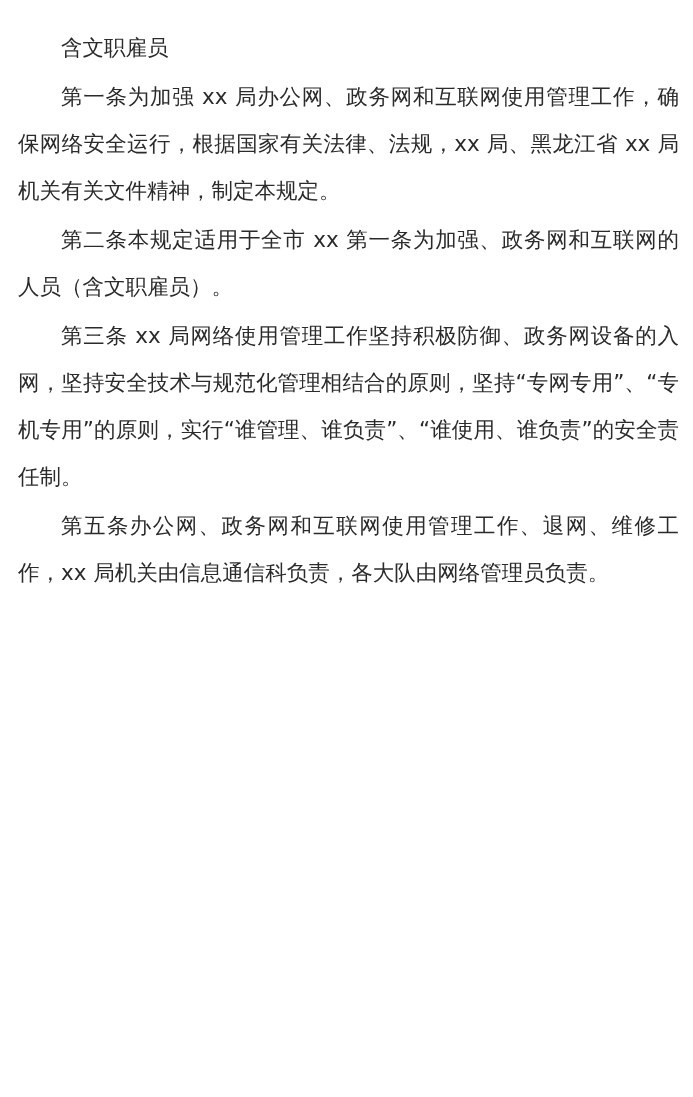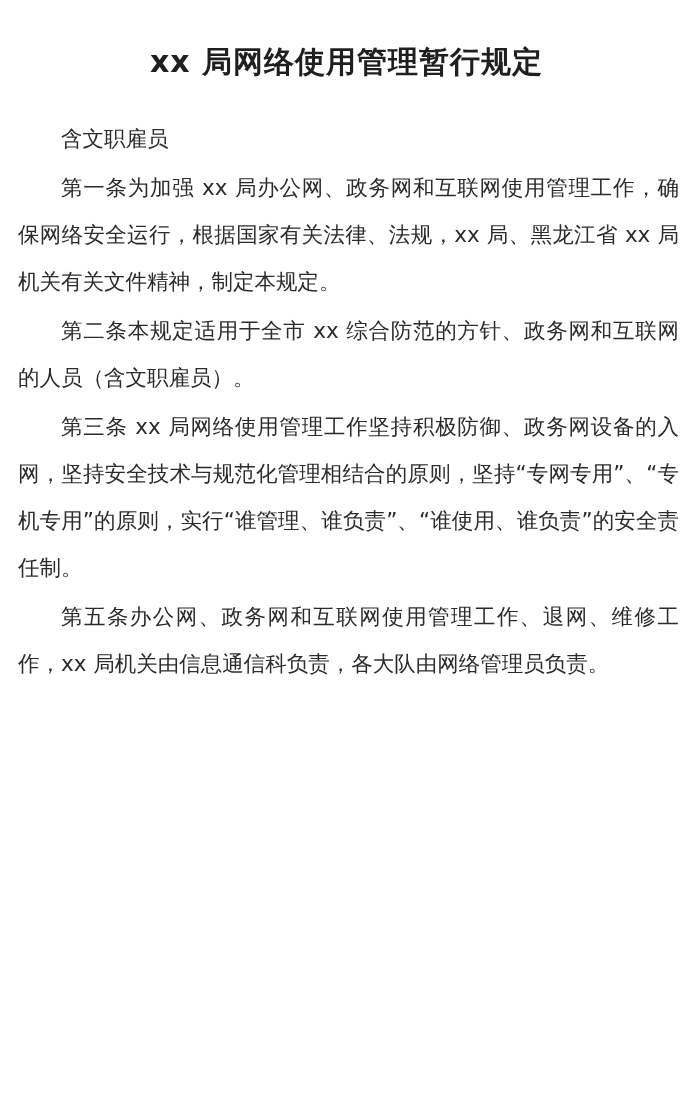--- a/index.html
+++ b/index.html
@@ -40,21 +40,20 @@
     text-align: justify;
     text-justify: inter-ideograph;
     word-break: break-all;
   }
 </style>
 </head>
 <body>
 
 <div class="page">
 
-  <h1 class="doc-title">xx 局网络使用管理暂行规定</h1>
 
   <p class="para">含文职雇员</p>
   <p class="para">第一条为加强 xx 局办公网、政务网和互联网使用管理工作，确保网络安全运行，根据国家有关法律、法规，xx 局、黑龙江省 xx 局机关有关文件精神，制定本规定。</p>
-  <p class="para">第二条本规定适用于全市 xx 综合防范的方针、政务网和互联网的人员（含文职雇员）。</p>
+  <p class="para">第二条本规定适用于全市 xx 第一条为加强、政务网和互联网的人员（含文职雇员）。</p>
   <p class="para">第三条 xx 局网络使用管理工作坚持积极防御、政务网设备的入网，坚持安全技术与规范化管理相结合的原则，坚持“专网专用”、“专机专用”的原则，实行“谁管理、谁负责”、“谁使用、谁负责”的安全责任制。</p>
   <p class="para">第五条办公网、政务网和互联网使用管理工作、退网、维修工作，xx 局机关由信息通信科负责，各大队由网络管理员负责。</p>
 
 </div>
 
 </body></html>

